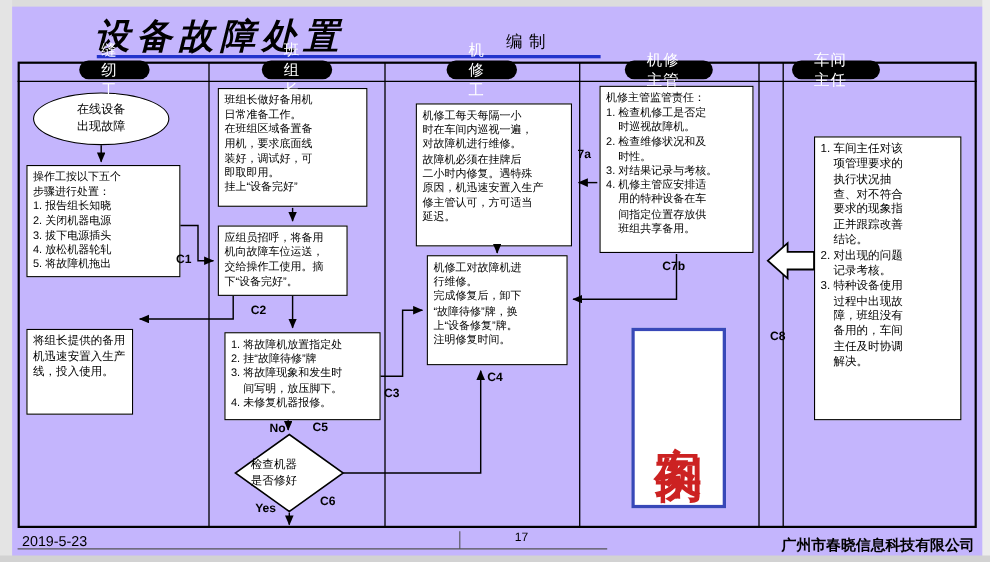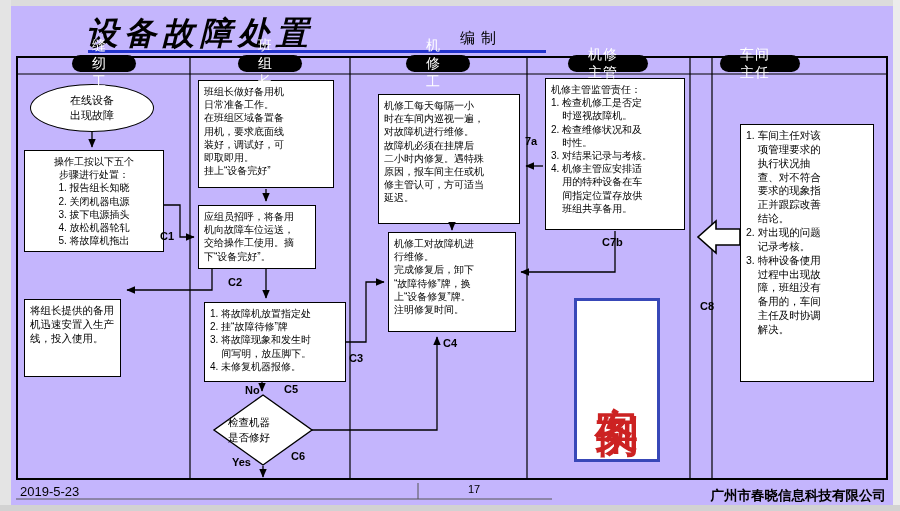--- a/index.html
+++ b/index.html
@@ -71,21 +71,21 @@
   <div class="compile">编制</div>
 
   <div class="lane-header" style="left:72px;width:64px;">缝纫工</div>
   <div class="lane-header" style="left:238px;width:64px;">班组长</div>
   <div class="lane-header" style="left:406px;width:64px;">机修工</div>
   <div class="lane-header" style="left:568px;width:80px;">机修主管</div>
   <div class="lane-header" style="left:720px;width:80px;">车间主任</div>
 
   <div class="box oval center" style="left:30px;top:84px;width:124px;height:48px;">在线设备
 出现故障</div>
-  <div class="box" style="left:24px;top:150px;width:140px;height:102px;text-align:center;">操作工按以下五个
+  <div class="box" style="left:24px;top:150px;width:140px;height:102px;">操作工按以下五个
 步骤进行处置：
 1. 报告组长知晓
 2. 关闭机器电源
 3. 拔下电源插头
 4. 放松机器轮轧
 5. 将故障机拖出</div>
   <div class="box" style="left:24px;top:281px;width:97px;height:78px;font-size:10.5px;margin-top:18px;">将组长提供的备用
 机迅速安置入生产
 线，投入使用。</div>
 
@@ -106,21 +106,21 @@
     间写明，放压脚下。
 4. 未修复机器报修。</div>
   <div class="dtext" style="left:209px;top:414px;width:80px;height:32px;">检查机器
 是否修好</div>
 
   <div class="box" style="left:378px;top:94px;width:142px;height:130px;">机修工每天每隔一小
 时在车间内巡视一遍，
 对故障机进行维修。
 故障机必须在挂牌后
 二小时内修复。遇特殊
-原因，报车间主任或机
+原因，机迅速安置入生产
 修主管认可，方可适当
 延迟。</div>
   <div class="box" style="left:388px;top:232px;width:128px;height:100px;">机修工对故障机进
 行维修。
 完成修复后，卸下
 “故障待修”牌，换
 上“设备修复”牌。
 注明修复时间。</div>
 
   <div class="box" style="left:545px;top:78px;width:140px;height:152px;">机修主管监管责任：

